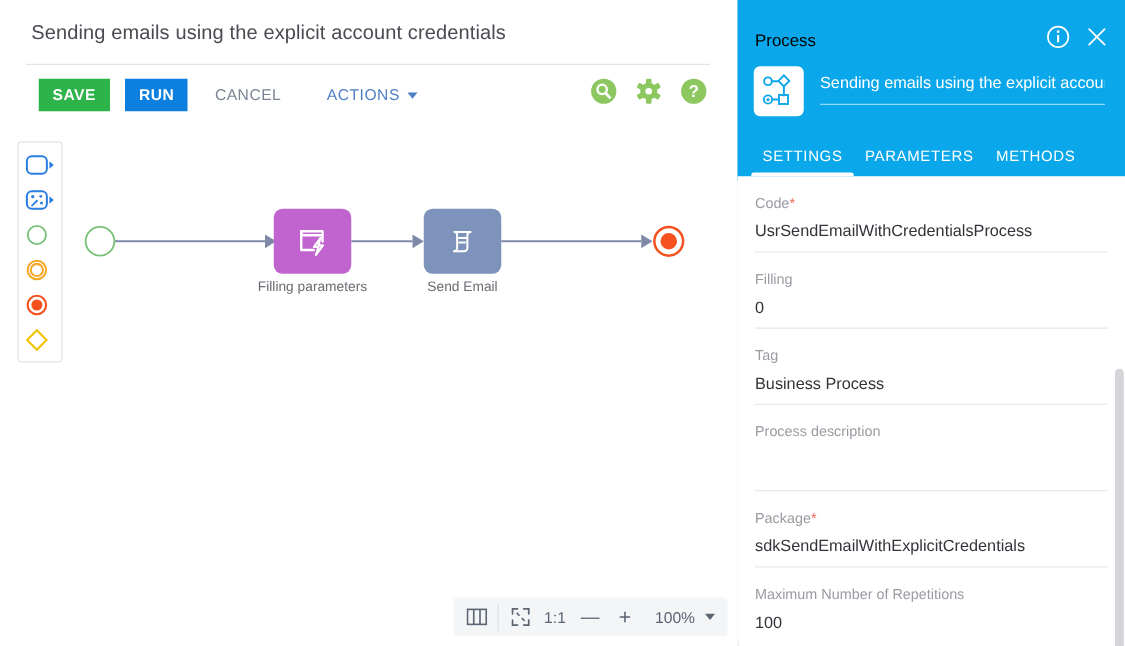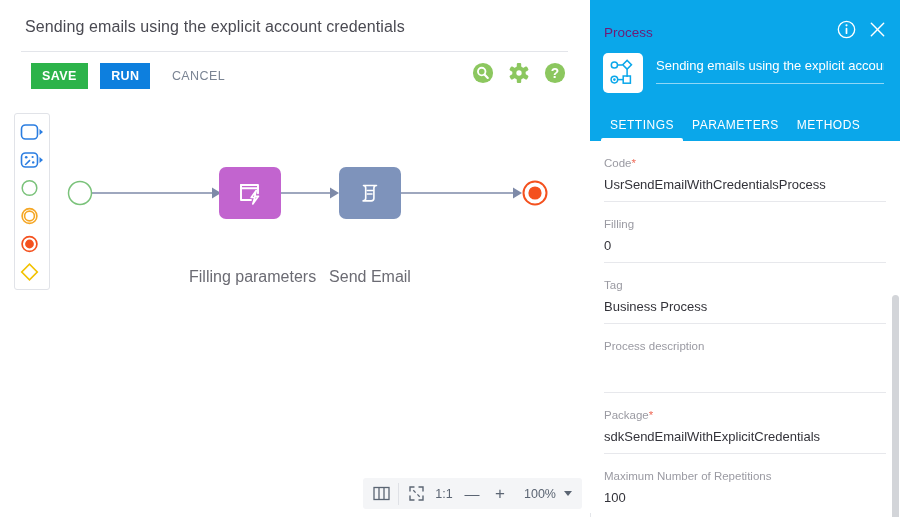--- a/index.html
+++ b/index.html
@@ -58,22 +58,22 @@
     position: absolute; left: 14px; top: 113px; width: 36px; height: 177px;
     background: #fff; border: 1px solid #e1e3e8; border-radius: 3px;
     display: flex; flex-direction: column; align-items: center;
     padding-top: 7px; gap: 6px;
   }
   .pal-item { width: 26px; height: 22px; position: relative; cursor: pointer; }
 
   
   #canvas { position: absolute; left: 0; top: 100px; width: 590px; height: 417px; }
   .node-label {
-    position: absolute; font-size: 16px; color: #6b6b73;
-    text-align: center; white-space: nowrap; margin-top: 44px;
+    position: absolute; font-size: 11px; color: #6b6b73;
+    text-align: center; white-space: nowrap;
   }
   .task {
     position: absolute; width: 62px; height: 52px; border-radius: 7px;
     display: flex; align-items: center; justify-content: center;
   }
   .task-fill { background: #c264cf; }
   .task-mail { background: #7e93bb; }
 
   
   #zoombar {
@@ -93,21 +93,21 @@
   #panel {
     position: absolute; left: 590px; top: 0; width: 310px; height: 517px;
     background: #ffffff;
   }
   #panel-head {
     position: absolute; left: 0; top: 0; width: 310px; height: 145px;
     background: #0aa7ea;
   }
   #panel-title {
     position: absolute; left: 14px; top: 25px;
-    color: #701a75; font-size: 13.5px;
+    color: #000000; font-size: 13.5px;
   }
   #panel-actions { position: absolute; right: 13px; top: 20px; display: flex; gap: 12px; }
   .panel-ico { width: 19px; height: 19px; cursor: pointer; display: block; }
 
   #proc-icon-box {
     position: absolute; left: 13px; top: 53px; width: 40px; height: 40px;
     background: #ffffff; border-radius: 5px;
     display: flex; align-items: center; justify-content: center;
   }
   #proc-name {
@@ -166,20 +166,24 @@
 
   <div id="designer">
 
     <div id="page-title">Sending emails using the explicit account credentials</div>
     <div id="title-rule"></div>
 
     <div id="toolbar">
       <button class="btn btn-save">SAVE</button>
       <button class="btn btn-run">RUN</button>
       <button class="btn-link">CANCEL</button>
+      <button class="btn-link btn-actions">
+          <span>ACTIONS</span>
+          <span class="caret"></span>
+        </button>
     </div>
 
     <div id="tool-icons">
       <svg class="circ-icon" viewBox="0 0 24 24">
         <circle cx="12" cy="12" r="11" fill="#8cc75f"></circle>
         <circle cx="10.6" cy="10.4" r="4.1" fill="none" stroke="#fff" stroke-width="2"></circle>
         <line x1="13.6" y1="13.6" x2="17.2" y2="17.4" stroke="#fff" stroke-width="2.4" stroke-linecap="round"></line>
       </svg>
       <svg class="circ-icon" viewBox="0 0 24 24">
         <g fill="#8cc75f">

